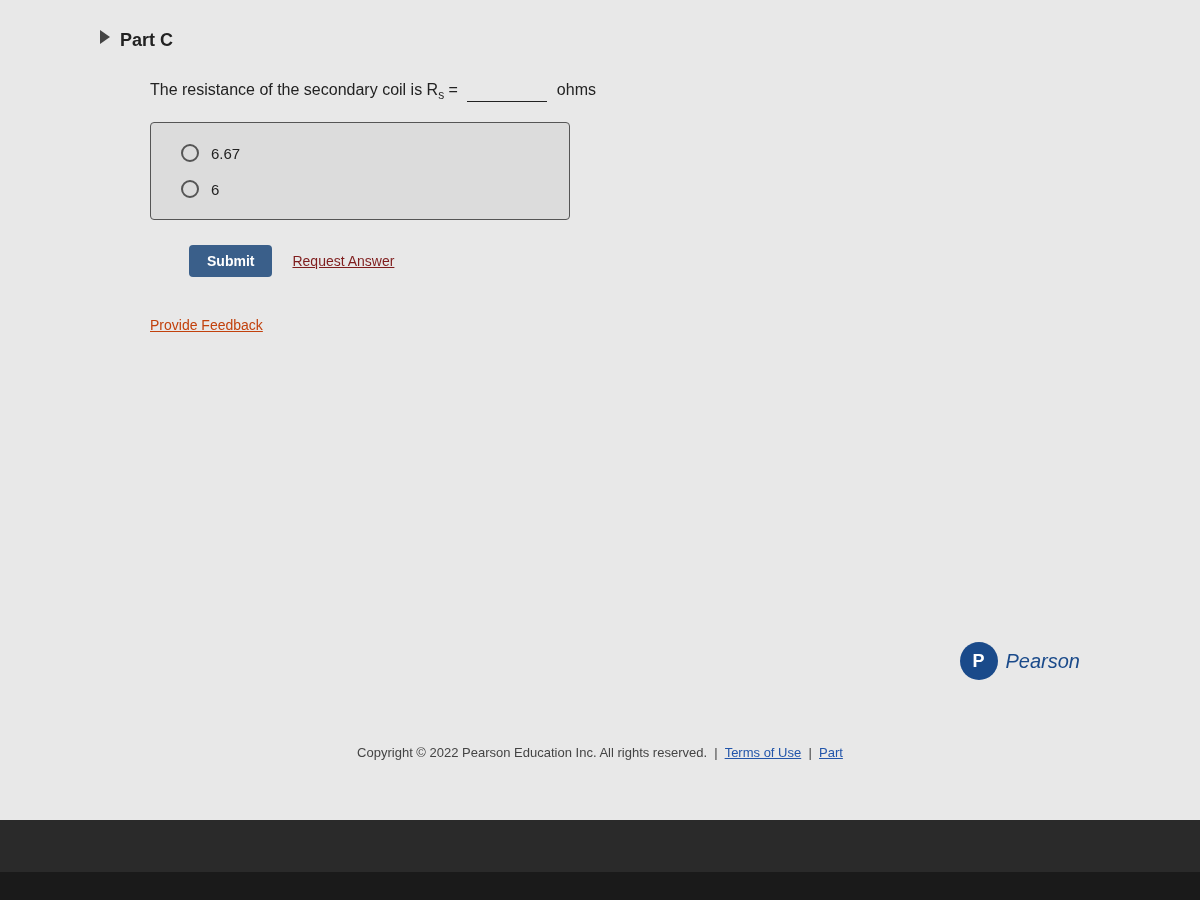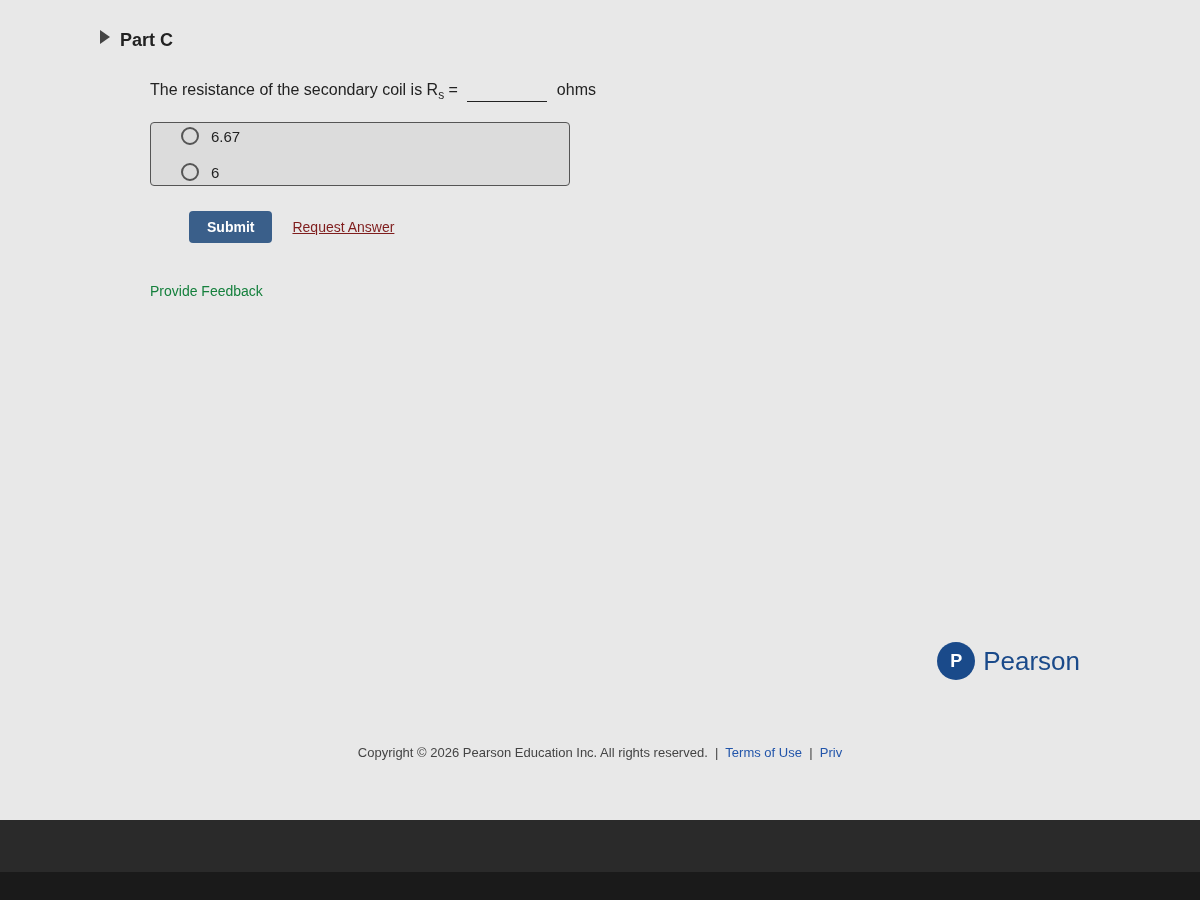--- a/index.html
+++ b/index.html
@@ -64,21 +64,21 @@
       width: 80px;
       border-bottom: 1px solid #222;
       vertical-align: bottom;
       margin: 0 5px;
     }
 
     .options-box {
       border: 1px solid #555;
       background-color: #dcdcdc;
       border-radius: 4px;
-      padding: 4px 30px;
+      padding: 21px 30px;
       width: 420px;
       margin-bottom: 25px;
     }
 
     .radio-option {
       display: flex;
       align-items: center;
       gap: 12px;
       margin-bottom: 18px;
       cursor: pointer;
@@ -125,21 +125,22 @@
     .request-answer-link {
       color: #7f1d1d;
       text-decoration: underline;
       font-size: 14px;
       cursor: pointer;
       background: none;
       border: none;
     }
 
     .provide-feedback-link {
-      color: #15803d;
+      color: #c2410c;
+      text-decoration: underline;
       font-size: 14px;
       cursor: pointer;
       margin-left: 110px;
       margin-bottom: 40px;
       display: block;
     }
 
     .pearson-logo-area {
       position: absolute;
       right: 120px;
@@ -156,37 +157,39 @@
       background-color: #1a4a8a;
       display: flex;
       align-items: center;
       justify-content: center;
       color: white;
       font-size: 18px;
       font-weight: bold;
     }
 
     .pearson-text {
-      font-size: 26px;
+      font-size: 20px;
       color: #1a4a8a;
+      font-style: italic;
       font-weight: 500;
     }
 
     .footer-bar {
       position: absolute;
       bottom: 60px;
       left: 0;
       right: 0;
       text-align: center;
       font-size: 13px;
       color: #444;
     }
 
     .footer-bar a {
       color: #2255aa;
+      text-decoration: underline;
       cursor: pointer;
     }
 
     .url-bar {
       position: absolute;
       bottom: 0;
       left: 0;
       width: 420px;
       height: 28px;
       background: white;
@@ -259,25 +262,25 @@
   <a class="provide-feedback-link">Provide Feedback</a>
 
   <div class="pearson-logo-area">
     <div class="pearson-icon">
       <span>P</span>
     </div>
     <span class="pearson-text">Pearson</span>
   </div>
 
   <div class="footer-bar">
-    <span>Copyright © 2026 Pearson Education Inc. All rights reserved.</span>
+    <span>Copyright © 2022 Pearson Education Inc. All rights reserved.</span>
     &nbsp;|&nbsp;
     <a>Terms of Use</a>
     &nbsp;|&nbsp;
-    <a>Priv</a>
+    <a>Part</a>
   </div>
 
 </div>
 
 <div class="dark-bar">
 
   <div class="url-bar">
     <span>om/myct/itemView?assignmentProblemID=169897999</span>
   </div>
   <div class="dark-bar-inner"></div>

